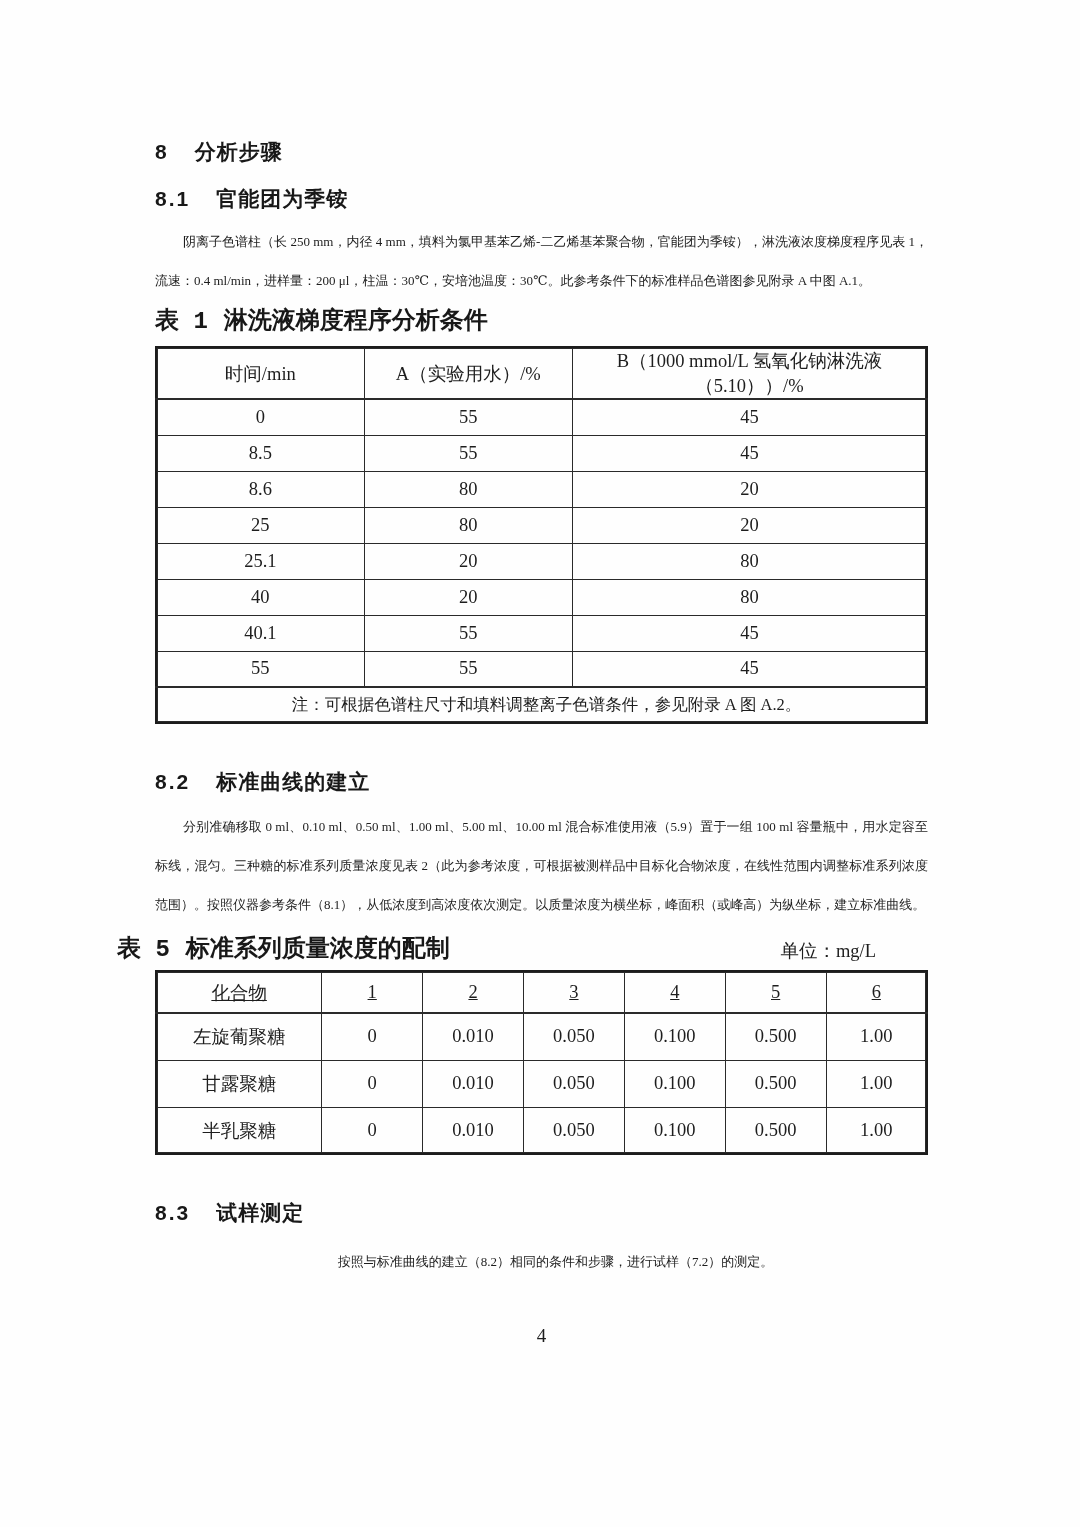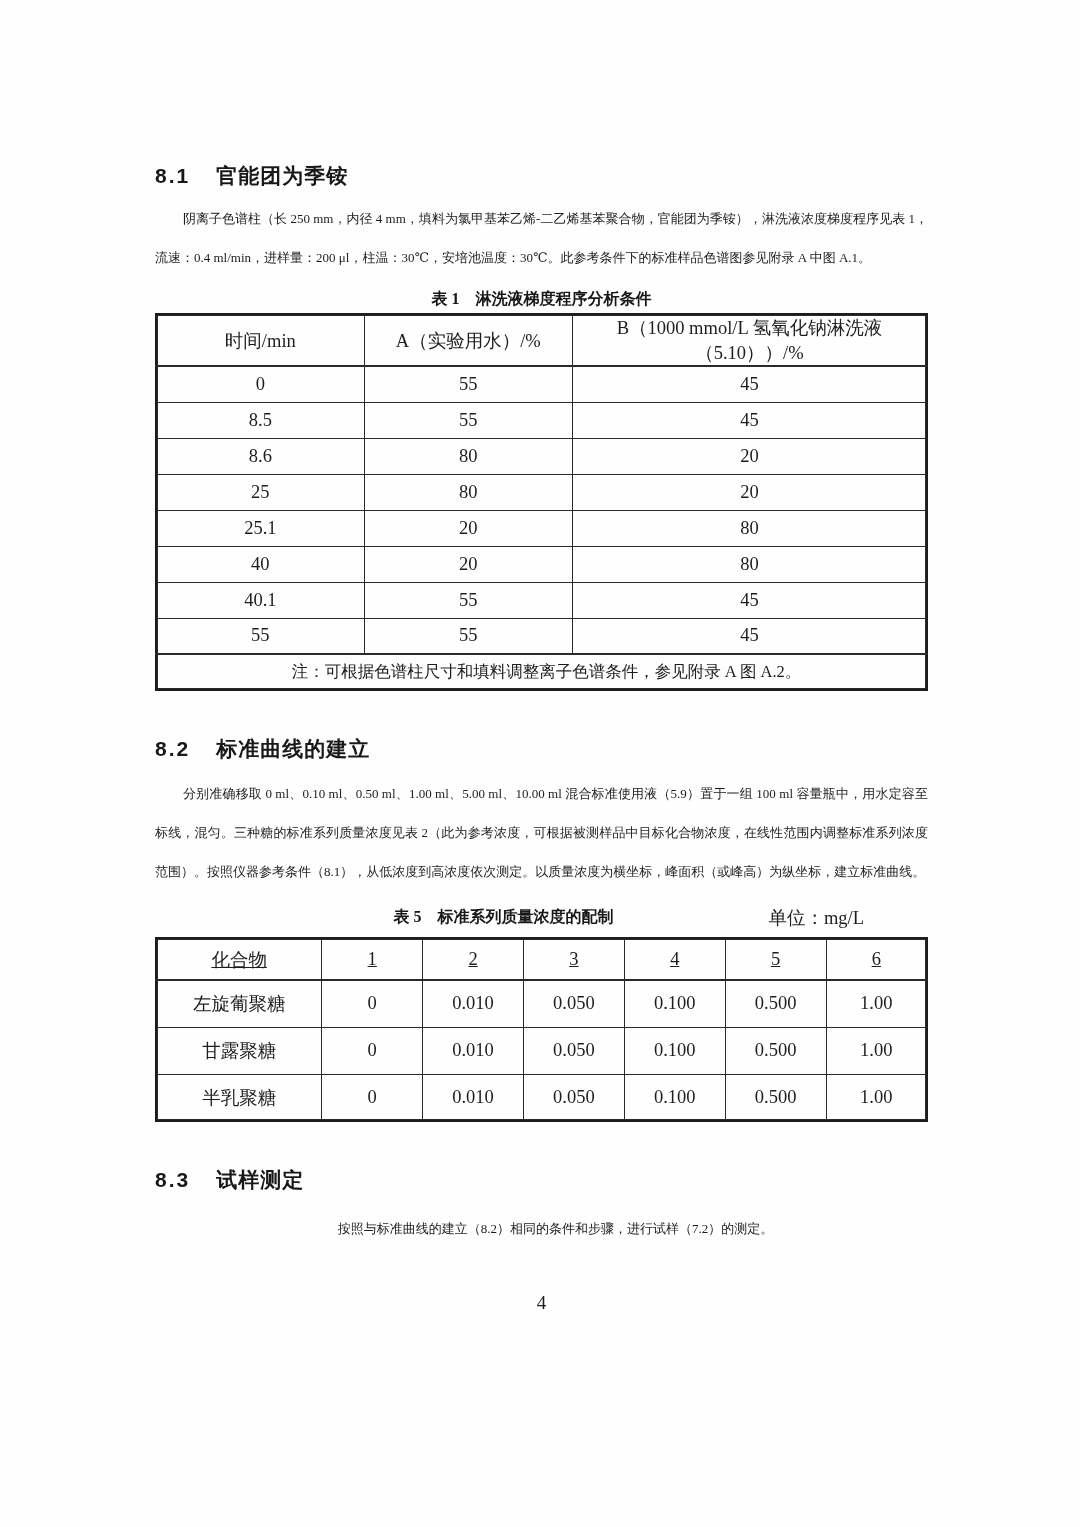--- a/index.html
+++ b/index.html
@@ -35,49 +35,48 @@
     text-align:justify;
     text-indent:2.15em;
     color:#1d1d1d;
     margin-top:12px;
   }
   .para-82 { margin-top:14px; }
   .para-83 { margin-top:18px; text-align:center; }
 
   
   .tbl-caption {
-    font-family:Liberation Serif, serif;
+    font-family:Liberation Mono, monospace;
     font-weight:700;
-    font-size:16px;
+    font-size:24px;
     line-height:28px;
-    text-align:center;
     color:#181818;
     margin-top:8px;
   }
   .tbl-caption .cap-label { margin-right:16px; }
 
   .caption2-row {
     position:relative;
     margin-top:12px;
     height:28px;
   }
   .caption2-row .tbl-caption { margin-top:0; transform:translateX(-38px); }
   .caption2-row .unit {
-    position:absolute; right:64px; top:2px;
+    position:absolute; right:52px; top:2px;
     font-family:"Liberation Serif","DejaVu Serif",serif;
     font-weight:400; font-size:18.5px; color:#1d1d1d;
   }
 
   
   table {
     width:100%;
     border-collapse:collapse;
     table-layout:fixed;
   }
-  .tbl1 { }
+  .tbl1 { margin-top:10px; }
   .tbl2 { margin-top:6px; }
   th, td {
     border:1.4px solid #2a2a2a;
     text-align:center;
     vertical-align:middle;
     font-weight:400;
     font-size:18.5px;
     color:#1d1d1d;
     padding:0 4px;
   }
@@ -107,20 +106,23 @@
     text-align:center;
     font-size:19px;
     color:#1d1d1d;
   }
 </style>
 </head>
 <body>
 
 <div class="page">
 
+  <div class="sec-heading h8">
+    <span class="sec-num">8</span><span>分析步骤</span>
+  </div>
 
   <div class="sec-heading h81">
     <span class="sec-num">8.1</span><span>官能团为季铵</span>
   </div>
 
   <p class="para">阴离子色谱柱（长 250 mm，内径 4 mm，填料为氯甲基苯乙烯-二乙烯基苯聚合物，官能团为季铵），淋洗液浓度梯度程序见表 1，流速：0.4 ml/min，进样量：200 μl，柱温：30℃，安培池温度：30℃。此参考条件下的标准样品色谱图参见附录 A 中图 A.1。</p>
 
   <div class="tbl-caption">
     <span class="cap-label">表 1</span><span>淋洗液梯度程序分析条件</span>
   </div>

